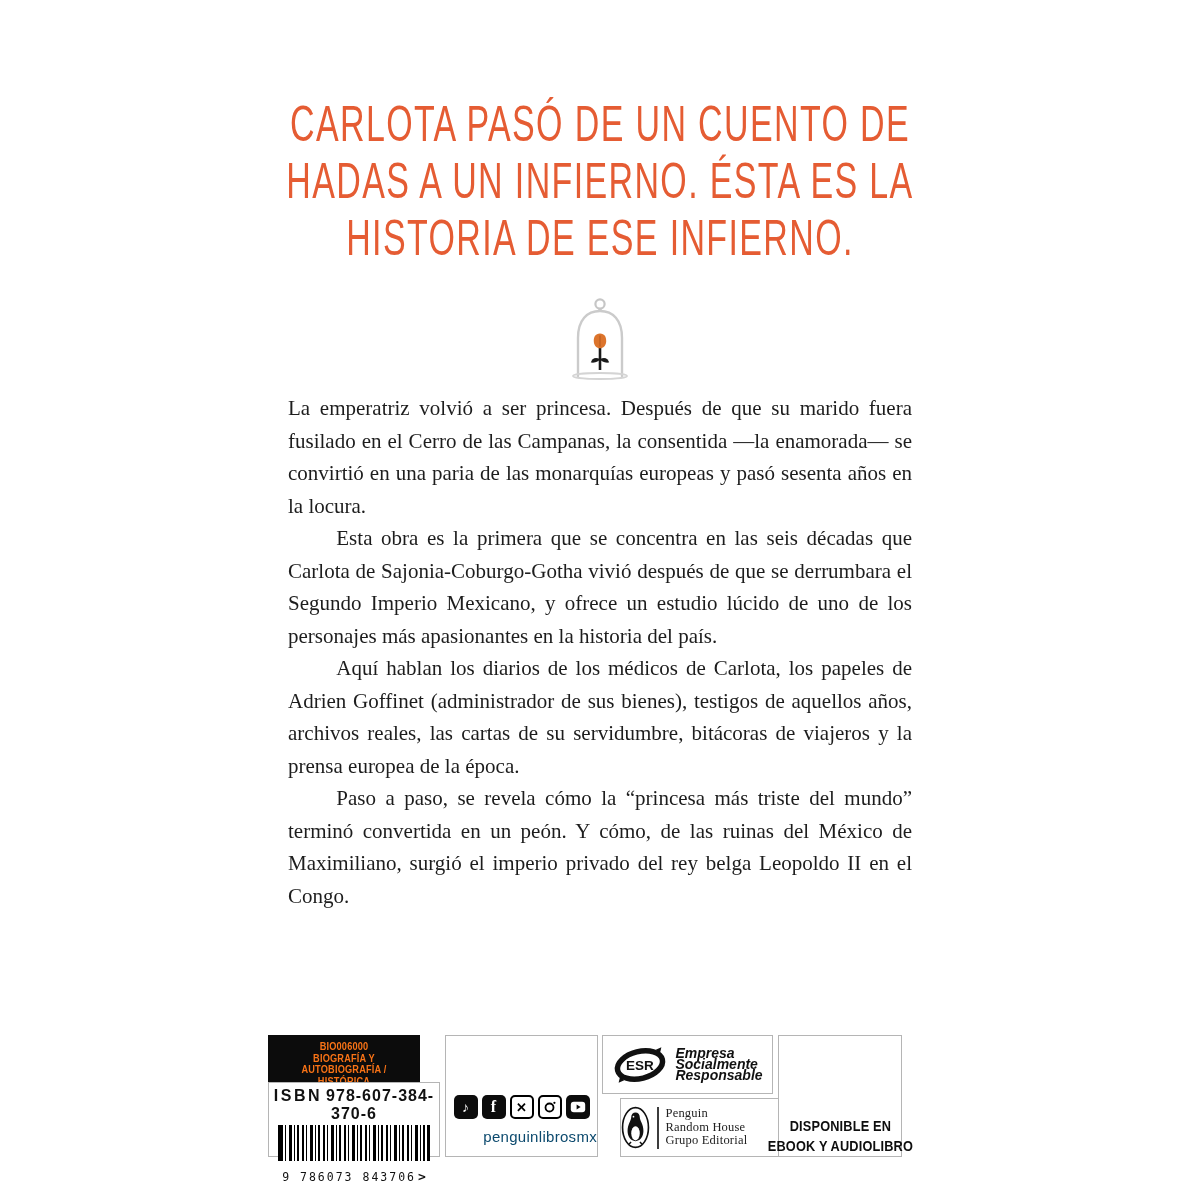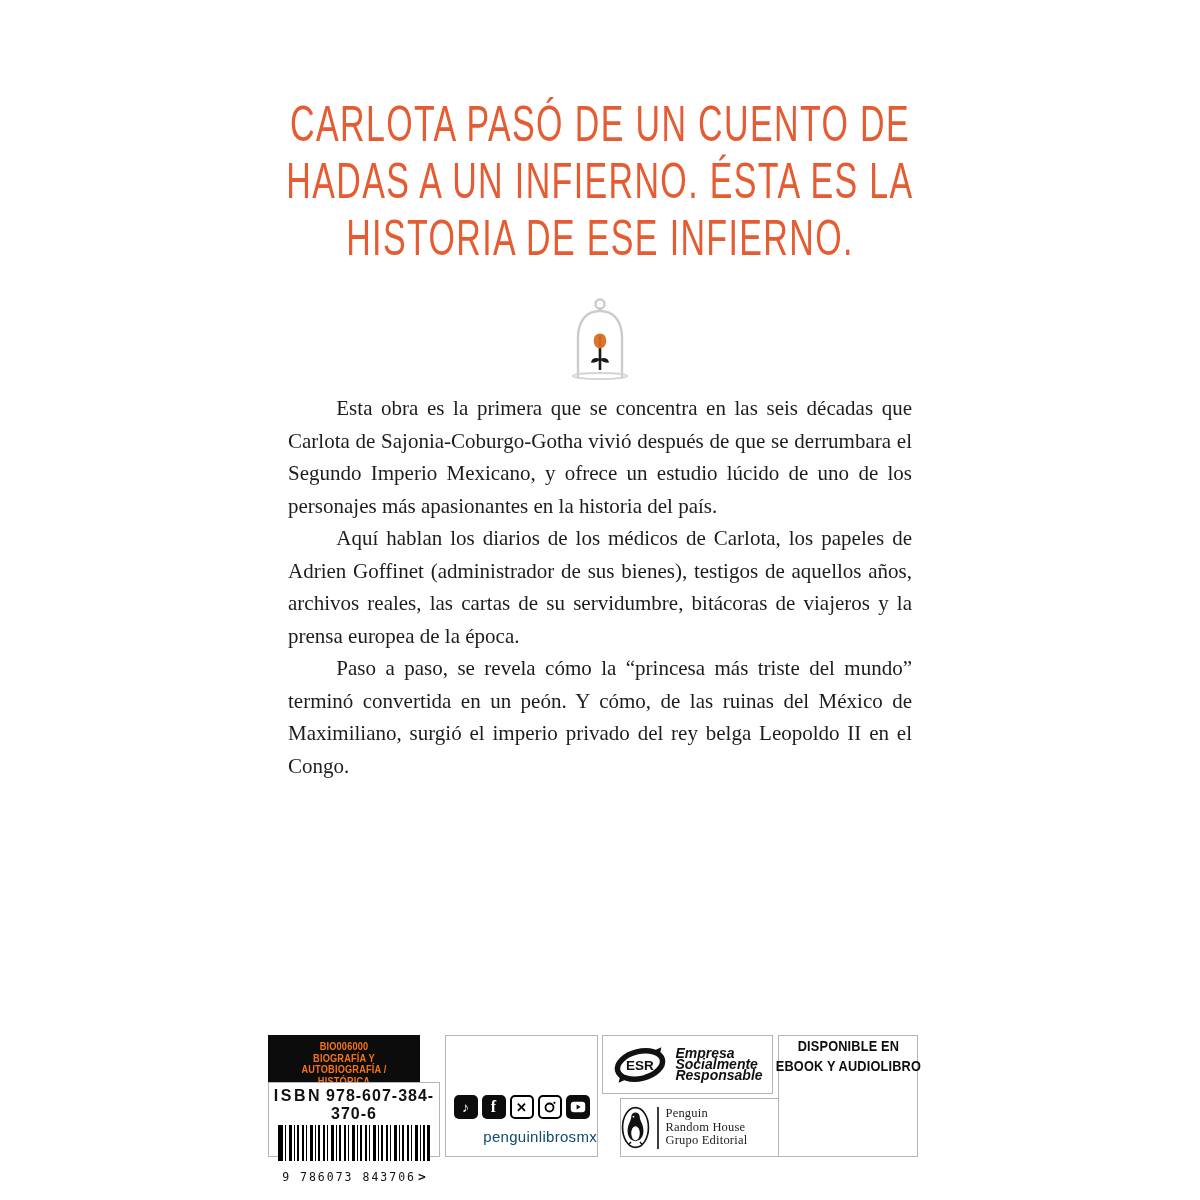--- a/index.html
+++ b/index.html
@@ -77,21 +77,21 @@
     font-size:15px;color:#0c4a6e;letter-spacing:.3px;}
 
   
   .c3a{left:334px;top:0;width:171px;height:59px;display:flex;align-items:center;justify-content:center;gap:7px;}
   .esr-text{font-weight:700;font-style:italic;font-size:14px;line-height:11px;color:#111;}
   .c3b{left:352px;top:63px;width:171px;height:59px;display:flex;align-items:center;justify-content:flex-start;gap:7px;}
   .prh-divider{width:1.5px;height:42px;background:#3c3c3c;}
   .prh-text{font-family:"Liberation Serif","DejaVu Serif",serif;font-size:12.5px;line-height:13.5px;color:#222;letter-spacing:.2px;}
 
   
-  .c4{left:510px;top:0;width:140px;height:122px;display:flex;align-items:flex-start;justify-content:center;}
+  .c4{left:510px;top:0;width:124px;height:122px;display:flex;align-items:flex-end;justify-content:center;}
   .avail{font-weight:700;font-size:15px;line-height:20px;text-align:center;color:#0e0e0e;
     transform:scaleX(.85);letter-spacing:.2px;white-space:nowrap;}
 </style>
 </head>
 <body>
 
 <div class="page">
 
   <h1 class="headline">
     <div>CARLOTA PASÓ DE UN CUENTO DE</div>
@@ -107,20 +107,21 @@
       <ellipse cx="33" cy="80" rx="27" ry="3" fill="none" stroke="#d4d4d4" stroke-width="1.8"></ellipse>
       <line x1="33" y1="50" x2="33" y2="74" stroke="#1a1a1a" stroke-width="2.6"></line>
       <path d="M33 63 C28 60.5 25 62.5 23.8 66.5 C28.6 67.2 31.8 65.4 33 63 Z" fill="#1a1a1a"></path>
       <path d="M33 63 C38 60.5 41 62.5 42.2 66.5 C37.4 67.2 34.2 65.4 33 63 Z" fill="#1a1a1a"></path>
       <path d="M33 37.5 C28.3 37.5 26.6 41.2 26.8 45.4 C27 49.6 29.7 52.2 33 52.2 C36.3 52.2 39 49.6 39.2 45.4 C39.4 41.2 37.7 37.5 33 37.5 Z" fill="var(--flower-orange,#dc742c)"></path>
       <path d="M33 39.5 L33 50.5" stroke="#b95a1e" stroke-width="1.1"></path>
     </svg>
   </div>
 
   <div class="copy">
+    <p>La emperatriz volvió a ser princesa. Después de que su marido fuera fusilado en el Cerro de las Campanas, la consentida —la enamorada— se convirtió en una paria de las monarquías europeas y pasó sesenta años en la locura.</p>
     <p class="indent">Esta obra es la primera que se concentra en las seis décadas que Carlota de Sajonia-Coburgo-Gotha vivió después de que se derrumbara el Segundo Imperio Mexicano, y ofrece un estudio lúcido de uno de los personajes más apasionantes en la historia del país.</p>
     <p class="indent">Aquí hablan los diarios de los médicos de Carlota, los papeles de Adrien Goffinet (administrador de sus bienes), testigos de aquellos años, archivos reales, las cartas de su servidumbre, bitácoras de viajeros y la prensa europea de la época.</p>
     <p class="indent">Paso a paso, se revela cómo la “princesa más triste del mundo” terminó convertida en un peón. Y cómo, de las ruinas del México de Maximiliano, surgió el imperio privado del rey belga Leopoldo II en el Congo.</p>
   </div>
 
   <div class="footer">
 
     <div class="c1-head">
       <div class="cond">BIO006000</div>
       <div class="cond">BIOGRAFÍA Y AUTOBIOGRAFÍA /</div>

